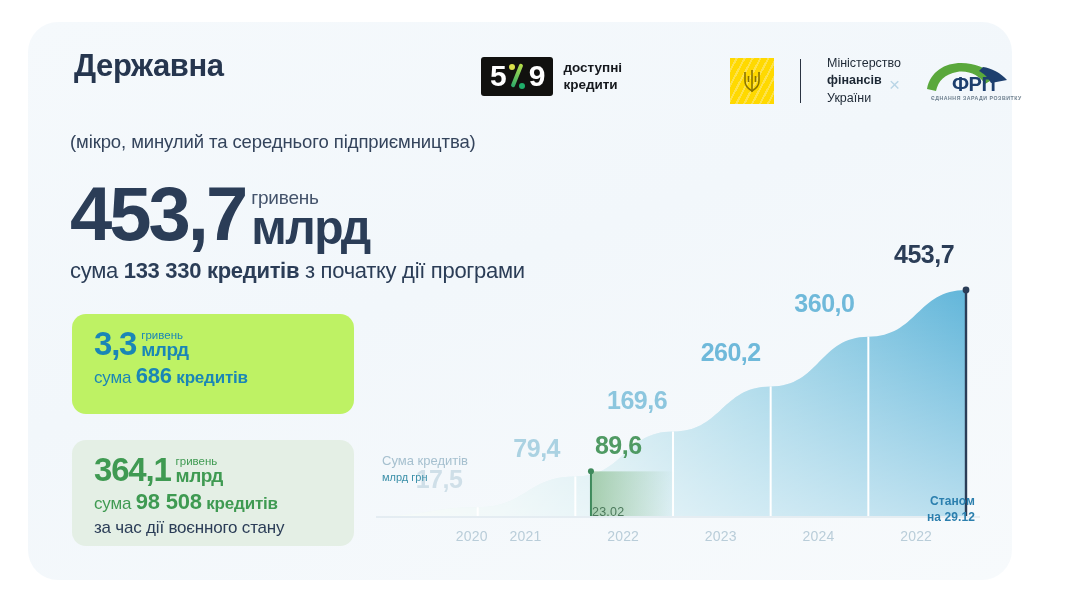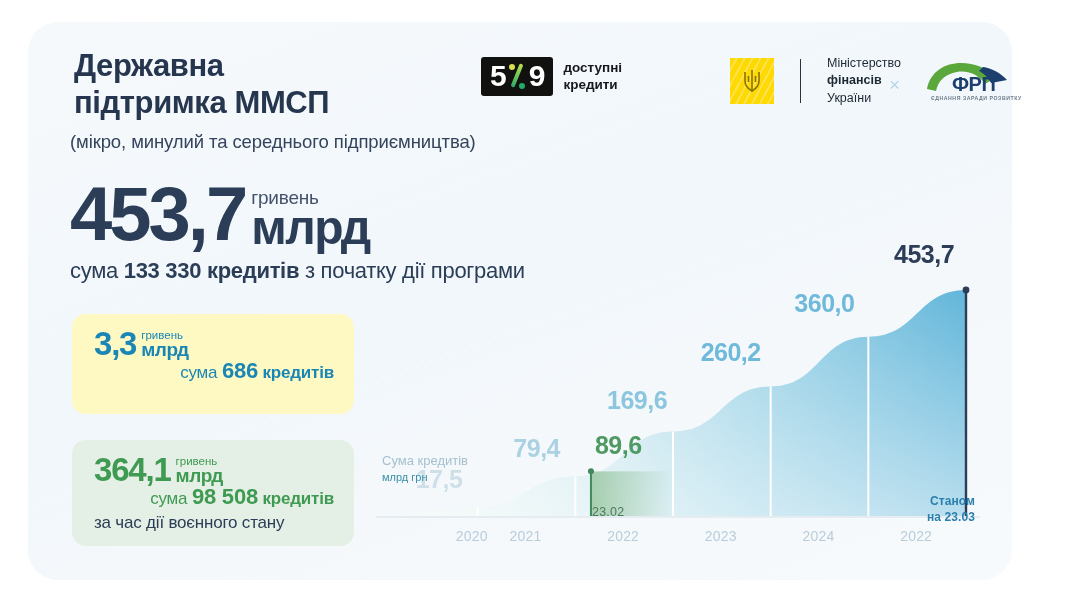--- a/index.html
+++ b/index.html
@@ -107,30 +107,30 @@
   .sumline {
     position:absolute; left:70px; top:258px;
     font-size:22px; color:#2b3d57; letter-spacing:-0.3px;
   }
   .sumline b { font-weight:bold; }
 
   
   .card {
     position:absolute; border-radius:14px; padding:14px 20px 15px 22px;
   }
-  .card.blue { left:72px; top:314px; width:282px; height:100px; background:#fef9c3; }
+  .card.blue { left:72px; top:314px; width:282px; height:100px; background:#bef264; }
   .card.green{ left:72px; top:440px; width:282px; height:106px; background:#e4efe5; }
   .card .row1 { display:flex; align-items:flex-end; }
   .card .num {
     font-size:33px; font-weight:bold; line-height:.85; letter-spacing:-1.2px;
   }
   .card .units { margin-left:5px; position:relative; top:1px; }
   .card .units .u1 { display:block; font-size:11.5px; line-height:1.05; }
   .card .units .u2 { display:block; font-size:19px; font-weight:bold; line-height:.95; letter-spacing:-0.5px; }
-  .card .row2 { font-size:17px; letter-spacing:-0.2px;text-align:right; }
+  .card .row2 { margin-top:5px; font-size:17px; letter-spacing:-0.2px; }
   .card .row2 .cnt { font-size:22px; font-weight:bold; }
   .card .row2 .bld { font-weight:bold; }
   .card .row3 { margin-top:3px; font-size:17px; color:#2b3d57; letter-spacing:-0.2px; }
   .card.blue .num, .card.blue .units, .card.blue .row2 { color:#1a86b6; }
   .card.green .num, .card.green .units, .card.green .row2 { color:#3f9a52; }
 
   
   .chart { position:absolute; left:376px; top:268px; width:618px; height:288px; }
   .chart svg { display:block; }
   .lbl {
@@ -154,21 +154,20 @@
   }
 </style>
 </head>
 <body>
 
 <div class="page">
   <div class="panel"></div>
 
   <div class="title">
     <div>Державна</div>
-    <div>підтримка ММСП</div>
   </div>
   <div class="subtitle">(мікро, минулий та середнього підприємництва)</div>
 
   <div class="logo579">
     <div class="box">
       <span class="digit">5</span>
       <span class="pct">
         <span class="dot1"></span>
           <span class="slash"></span>
           <span class="dot2"></span>
@@ -300,15 +299,15 @@
 
   <div class="legend">
     <div class="l1">Сума кредитів</div>
     <div class="l2">млрд грн</div>
   </div>
 
   <div class="inchart-date">23.02</div>
 
   <div class="asof">
     <div>Станом</div>
-    <div>на 23.03</div>
+    <div>на 29.12</div>
   </div>
 </div>
 
 </body></html>

